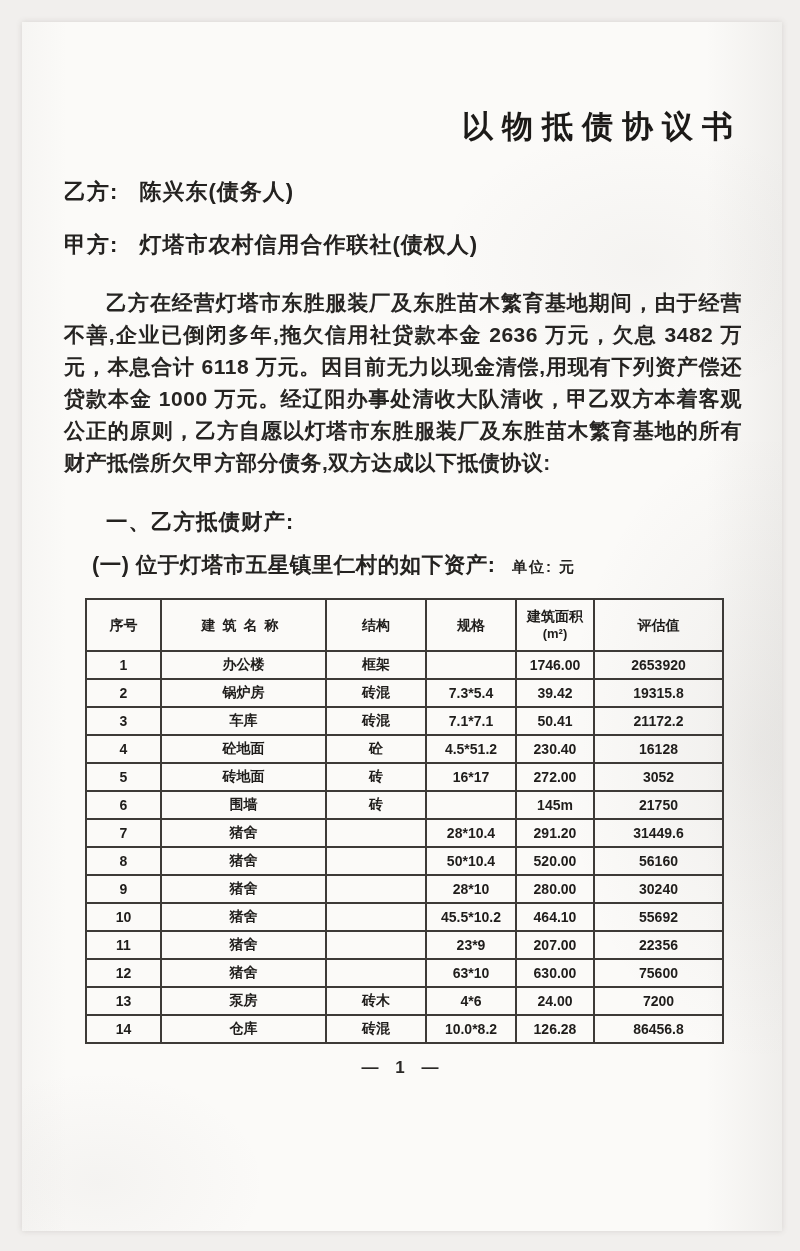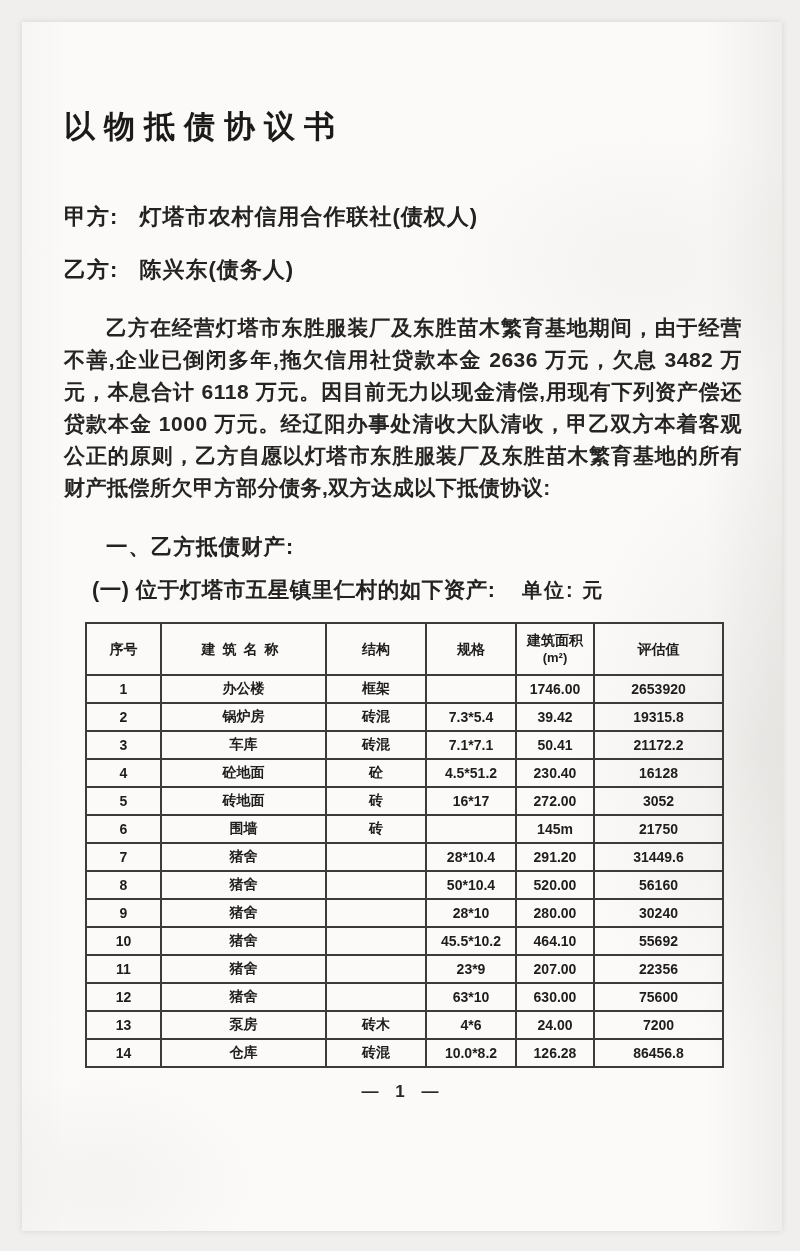--- a/index.html
+++ b/index.html
@@ -22,22 +22,22 @@
       radial-gradient(ellipse 300px 200px at 82% 20%, rgba(120,115,110,0.05), transparent 70%),
       radial-gradient(ellipse 260px 420px at 97% 60%, rgba(110,105,100,0.08), transparent 75%),
       radial-gradient(ellipse 240px 160px at 10% 96%, rgba(120,115,110,0.05), transparent 70%),
       linear-gradient(90deg, rgba(130,125,120,0.04) 0%, rgba(0,0,0,0) 6%, rgba(0,0,0,0) 90%, rgba(120,115,110,0.09) 100%),
       #fbfaf8;
     box-shadow: 0 0 6px rgba(90,85,80,0.18);
     padding: 84px 40px 0 42px;
     overflow: hidden;
   }
   .title {
-    margin: 0 0 50px 0;
-    text-align: left;
+    margin: 0 0 25px 0;
+    text-align: right;
     font-size: 31px;
     font-weight: bold;
     letter-spacing: 9px;
     color: #1c1a18;
   }
   .party-line {
     margin: 0 0 16px 0;
     font-size: 22px;
     font-weight: bold;
     line-height: 37px;
@@ -64,23 +64,23 @@
   }
   .subsection-line {
     margin: 0;
     padding-left: 28px;
     font-size: 21.5px;
     font-weight: bold;
     line-height: 43px;
     letter-spacing: 0.5px;
   }
   .unit-note {
-    font-size: 20px;
-    font-weight: bold;
-    margin-left: 20px;
+    font-size: 15px;
+    font-weight: bold;
+    margin-left: 10px;
     letter-spacing: 2px;
   }
   table.assets {
     margin: 10px 0 0 21px;
     width: 637px;
     border-collapse: collapse;
     table-layout: fixed;
     padding-left: 33px;
   }
   table.assets th, table.assets td {
@@ -114,27 +114,27 @@
 </style>
 </head>
 <body>
 
 <div class="photo">
   <div class="paper">
 
     <h1 class="title">以物抵债协议书</h1>
 
     <p class="party-line">
+      <span class="party-label">乙方:</span>
+      <span>陈兴东(债务人)</span>
+    </p>
+
+    <p class="party-line">
       <span class="party-label">甲方:</span>
       <span>灯塔市农村信用合作联社(债权人)</span>
-    </p>
-
-    <p class="party-line">
-      <span class="party-label">乙方:</span>
-      <span>陈兴东(债务人)</span>
     </p>
 
     <p class="body-paragraph">乙方在经营灯塔市东胜服装厂及东胜苗木繁育基地期间，由于经营不善,企业已倒闭多年,拖欠信用社贷款本金 2636 万元，欠息 3482 万元，本息合计 6118 万元。因目前无力以现金清偿,用现有下列资产偿还贷款本金 1000 万元。经辽阳办事处清收大队清收，甲乙双方本着客观公正的原则，乙方自愿以灯塔市东胜服装厂及东胜苗木繁育基地的所有财产抵偿所欠甲方部分债务,双方达成以下抵债协议:</p>
 
     <p class="section-heading">一、乙方抵债财产:</p>
 
     <p class="subsection-line">
       <span>(一) 位于灯塔市五星镇里仁村的如下资产:</span>
       <span class="unit-note">单位: 元</span>
     </p>

